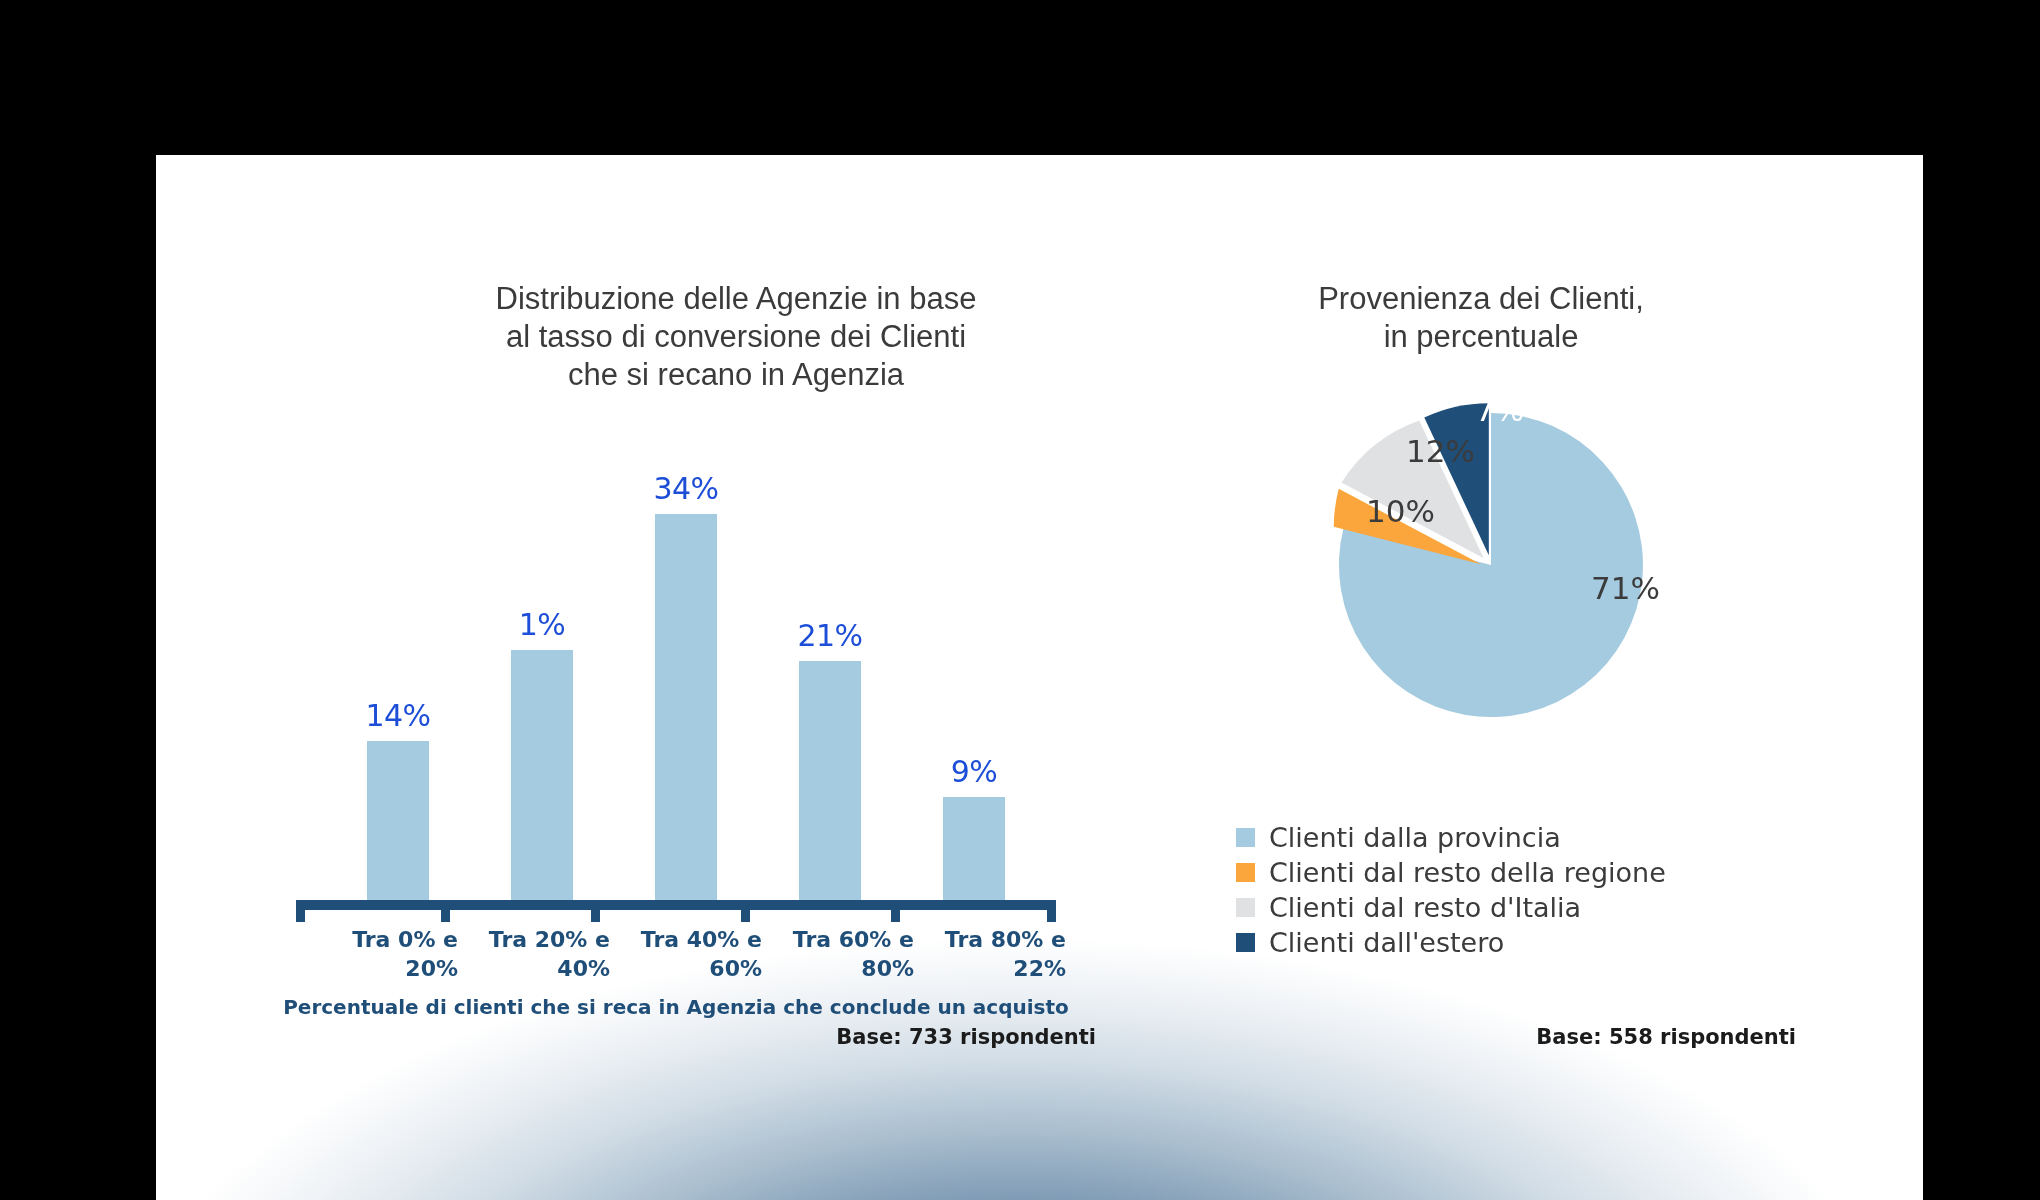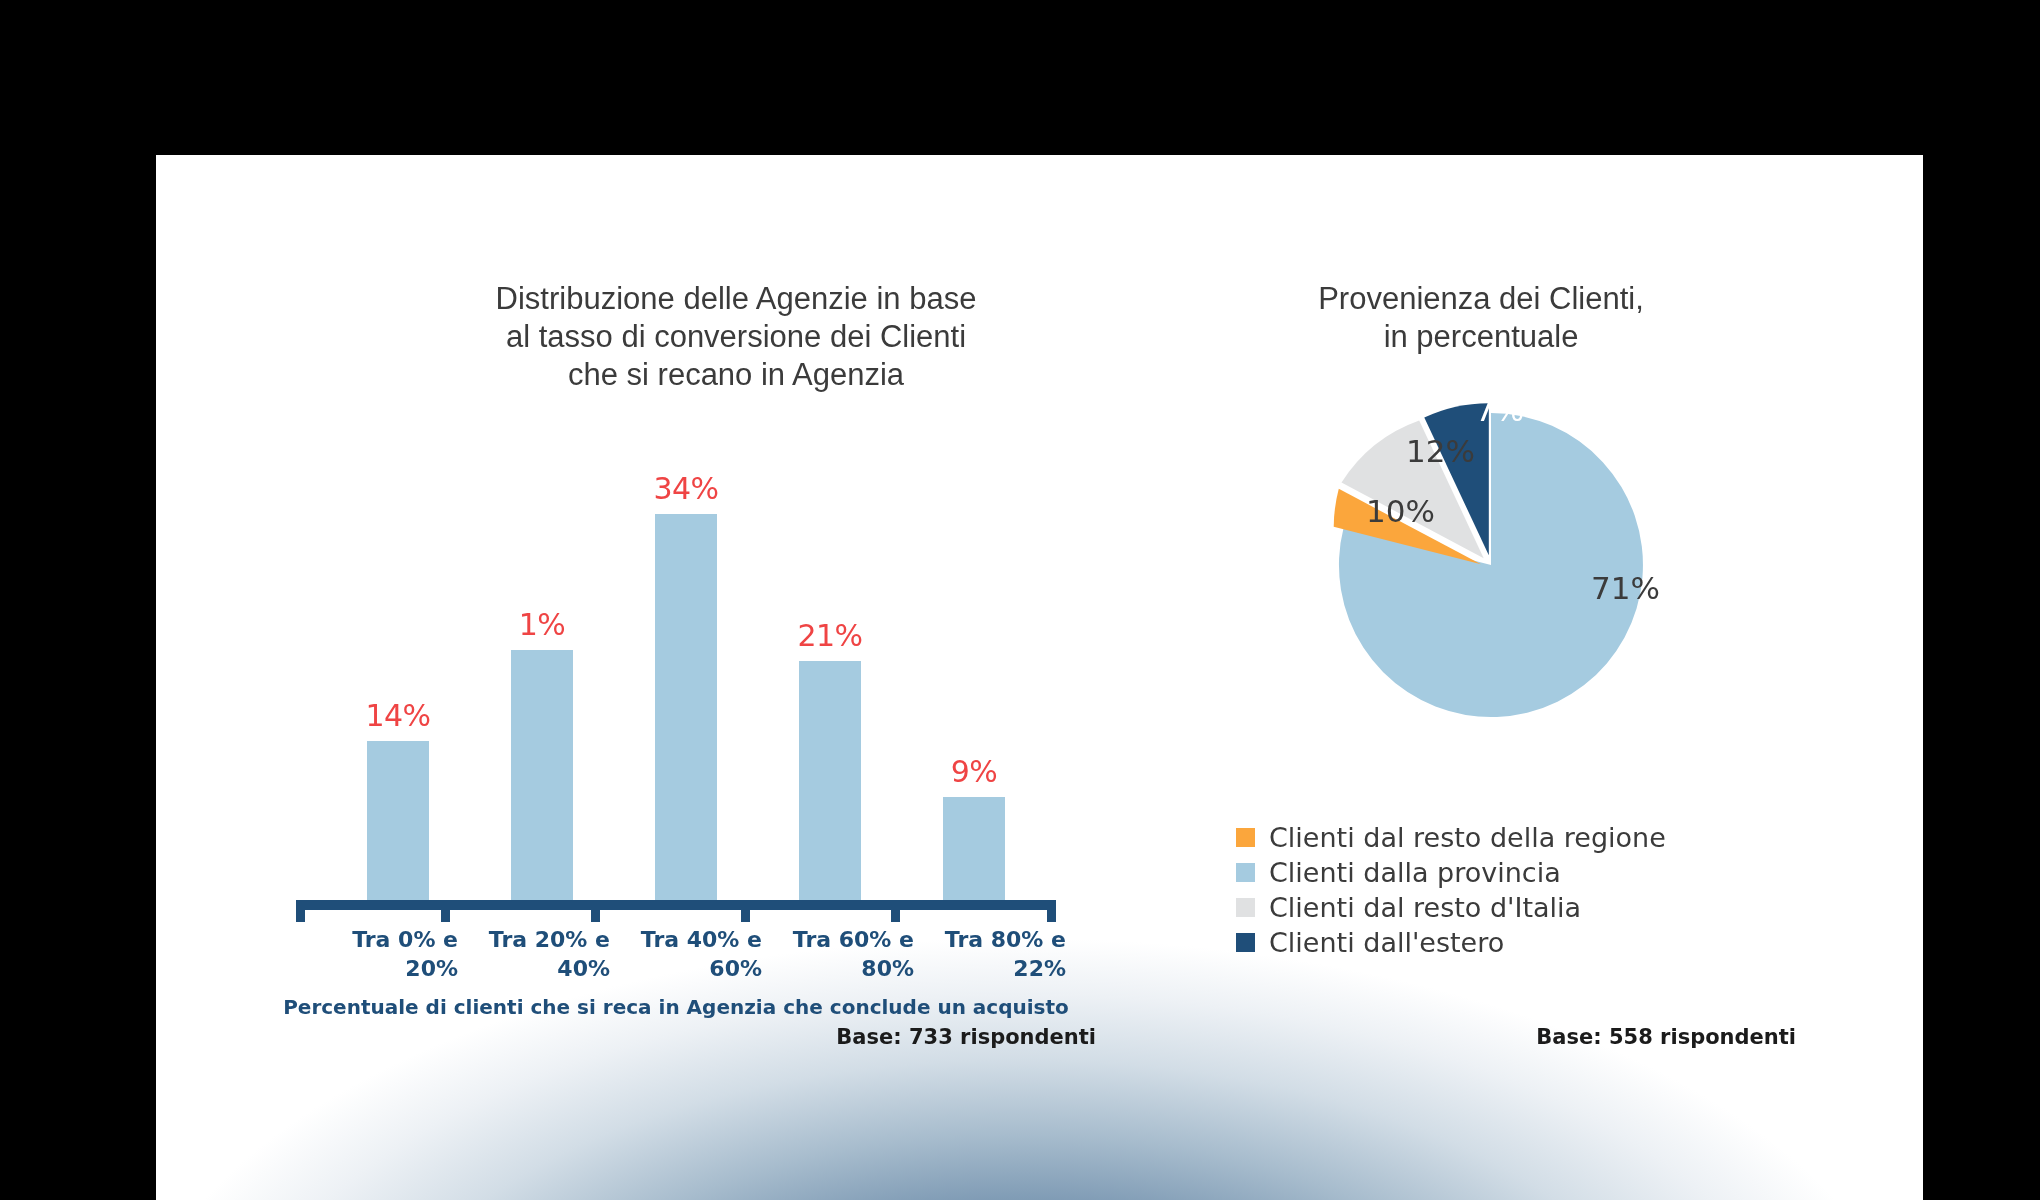--- a/index.html
+++ b/index.html
@@ -83,21 +83,21 @@
     height: 100%;
     position: relative;
     display: flex;
     flex-direction: column;
     justify-content: flex-end;
     align-items: center;
   }
   .bar-value {
     font-family: "DejaVu Sans", sans-serif;
     font-size: 30px;
-    color: #ef4444;
+    color: #1d4ed8;
     margin-bottom: 8px;
     letter-spacing: -0.5px;
   }
   .bar-rect {
     width: 62px;
     background: #a5cbe0;
   }
 
   #bar-axis {
     position: absolute;
@@ -300,26 +300,26 @@
       </svg>
 
       <div class="pie-label" style="left:425px; top:205px;">71%</div>
       <div class="pie-label" style="left:200px; top:128px;">10%</div>
       <div class="pie-label" style="left:240px; top:68px;">12%</div>
       <div class="pie-label on-dark" style="left:309px; top:27px;">7%</div>
     </div>
 
     <div id="pie-legend">
       <div class="legend-row">
+        <span class="legend-swatch" style="background:#a5cbe0"></span>
+        <span class="legend-label">Clienti dalla provincia</span>
+      </div>
+      <div class="legend-row">
         <span class="legend-swatch" style="background:#fba63c"></span>
         <span class="legend-label">Clienti dal resto della regione</span>
-      </div>
-      <div class="legend-row">
-        <span class="legend-swatch" style="background:#a5cbe0"></span>
-        <span class="legend-label">Clienti dalla provincia</span>
       </div>
       <div class="legend-row">
         <span class="legend-swatch" style="background:#e0e1e2"></span>
         <span class="legend-label">Clienti dal resto d'Italia</span>
       </div>
       <div class="legend-row">
         <span class="legend-swatch" style="background:#1f4e79"></span>
         <span class="legend-label">Clienti dall'estero</span>
       </div>
     </div>

